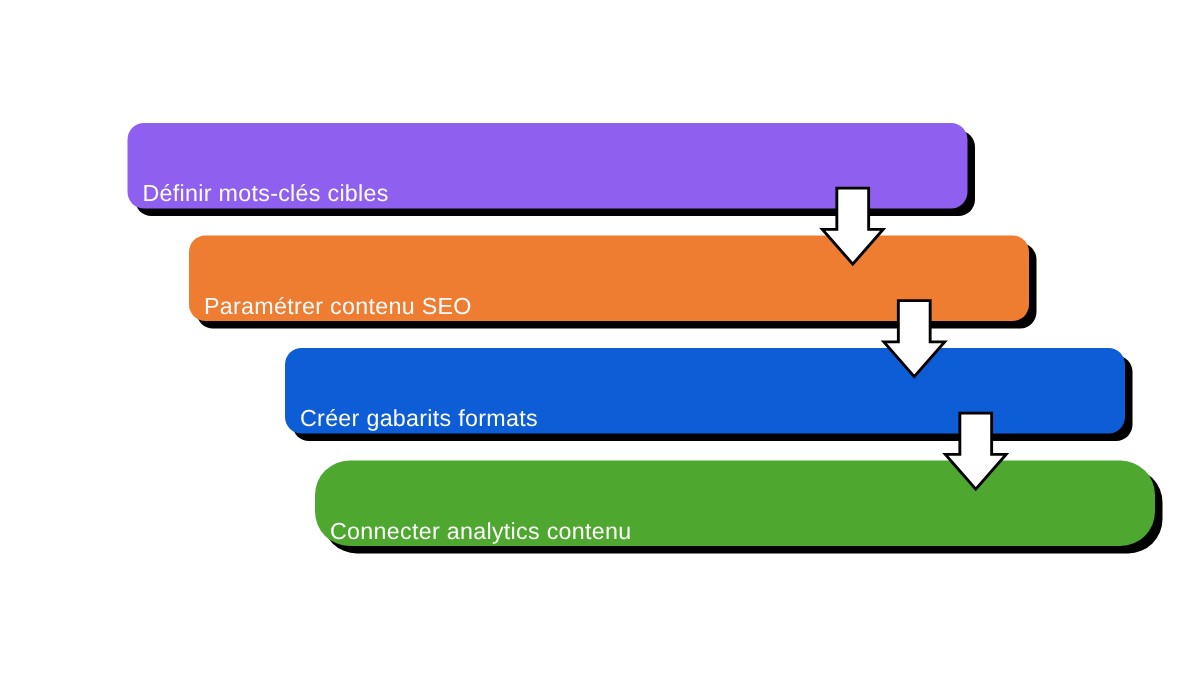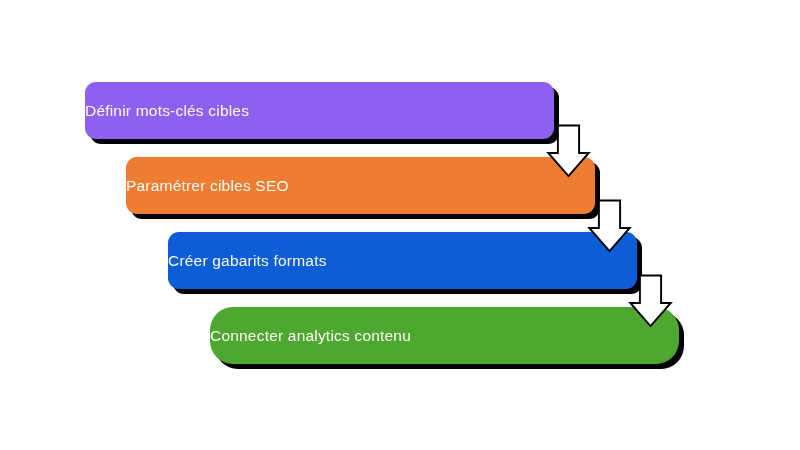--- a/index.html
+++ b/index.html
@@ -10,27 +10,28 @@
   .canvas {
     position: relative;
     width: 800px;
     height: 450px;
     background: #ffffff;
     overflow: hidden;
     font-family: "Liberation Sans", "DejaVu Sans", sans-serif;
   }
   .step {
     position: absolute;
-    width: 469px;
+    width: 560px;
     height: 57px;
     border-radius: 11px;
     box-shadow: 5px 5px 0 0 #000000;
     display: flex;
-    align-items: center;
+    align-items: flex-end;
     box-sizing: border-box;
+    padding-left: 10px;
   }
   .step-label {
     color: #fcfbfb;
     font-size: 15.5px;
     letter-spacing: 0.2px;
     white-space: nowrap;
   }
   .step1 { left: 85px;  top: 82px;  }
   .step2 { left: 126px; top: 157px; }
   .step3 { left: 168px; top: 232px; }
@@ -47,24 +48,24 @@
 </head>
 <body>
 
 <div class="canvas">
 
   <div class="step step1" style="background-color: rgb(143, 95, 240);">
     <span class="step-label">Définir mots-clés cibles</span>
   </div>
 
   <div class="step step2" style="background-color: rgb(238, 124, 49);">
-    <span class="step-label">Paramétrer cibles SEO</span>
+    <span class="step-label">Paramétrer contenu SEO</span>
   </div>
 
-  <div class="step step3" style="background-color: rgb(12, 93, 214);">
+  <div class="step step3" style="background-color: rgb(12, 93, 214); margin-left: 22px;">
     <span class="step-label">Créer gabarits formats</span>
   </div>
 
   <div class="step step4" style="background-color: rgb(78, 167, 46);">
     <span class="step-label">Connecter analytics contenu</span>
   </div>
 
   <svg class="arrow arrow1" viewBox="0 0 46 56" xmlns="http://www.w3.org/2000/svg">
     <polygon points="12,1.5 34,1.5 34,30 44,30 23,54 2,30 12,30" fill="#ffffff" stroke="#000000" stroke-width="2" stroke-linejoin="miter"></polygon>
   </svg>

